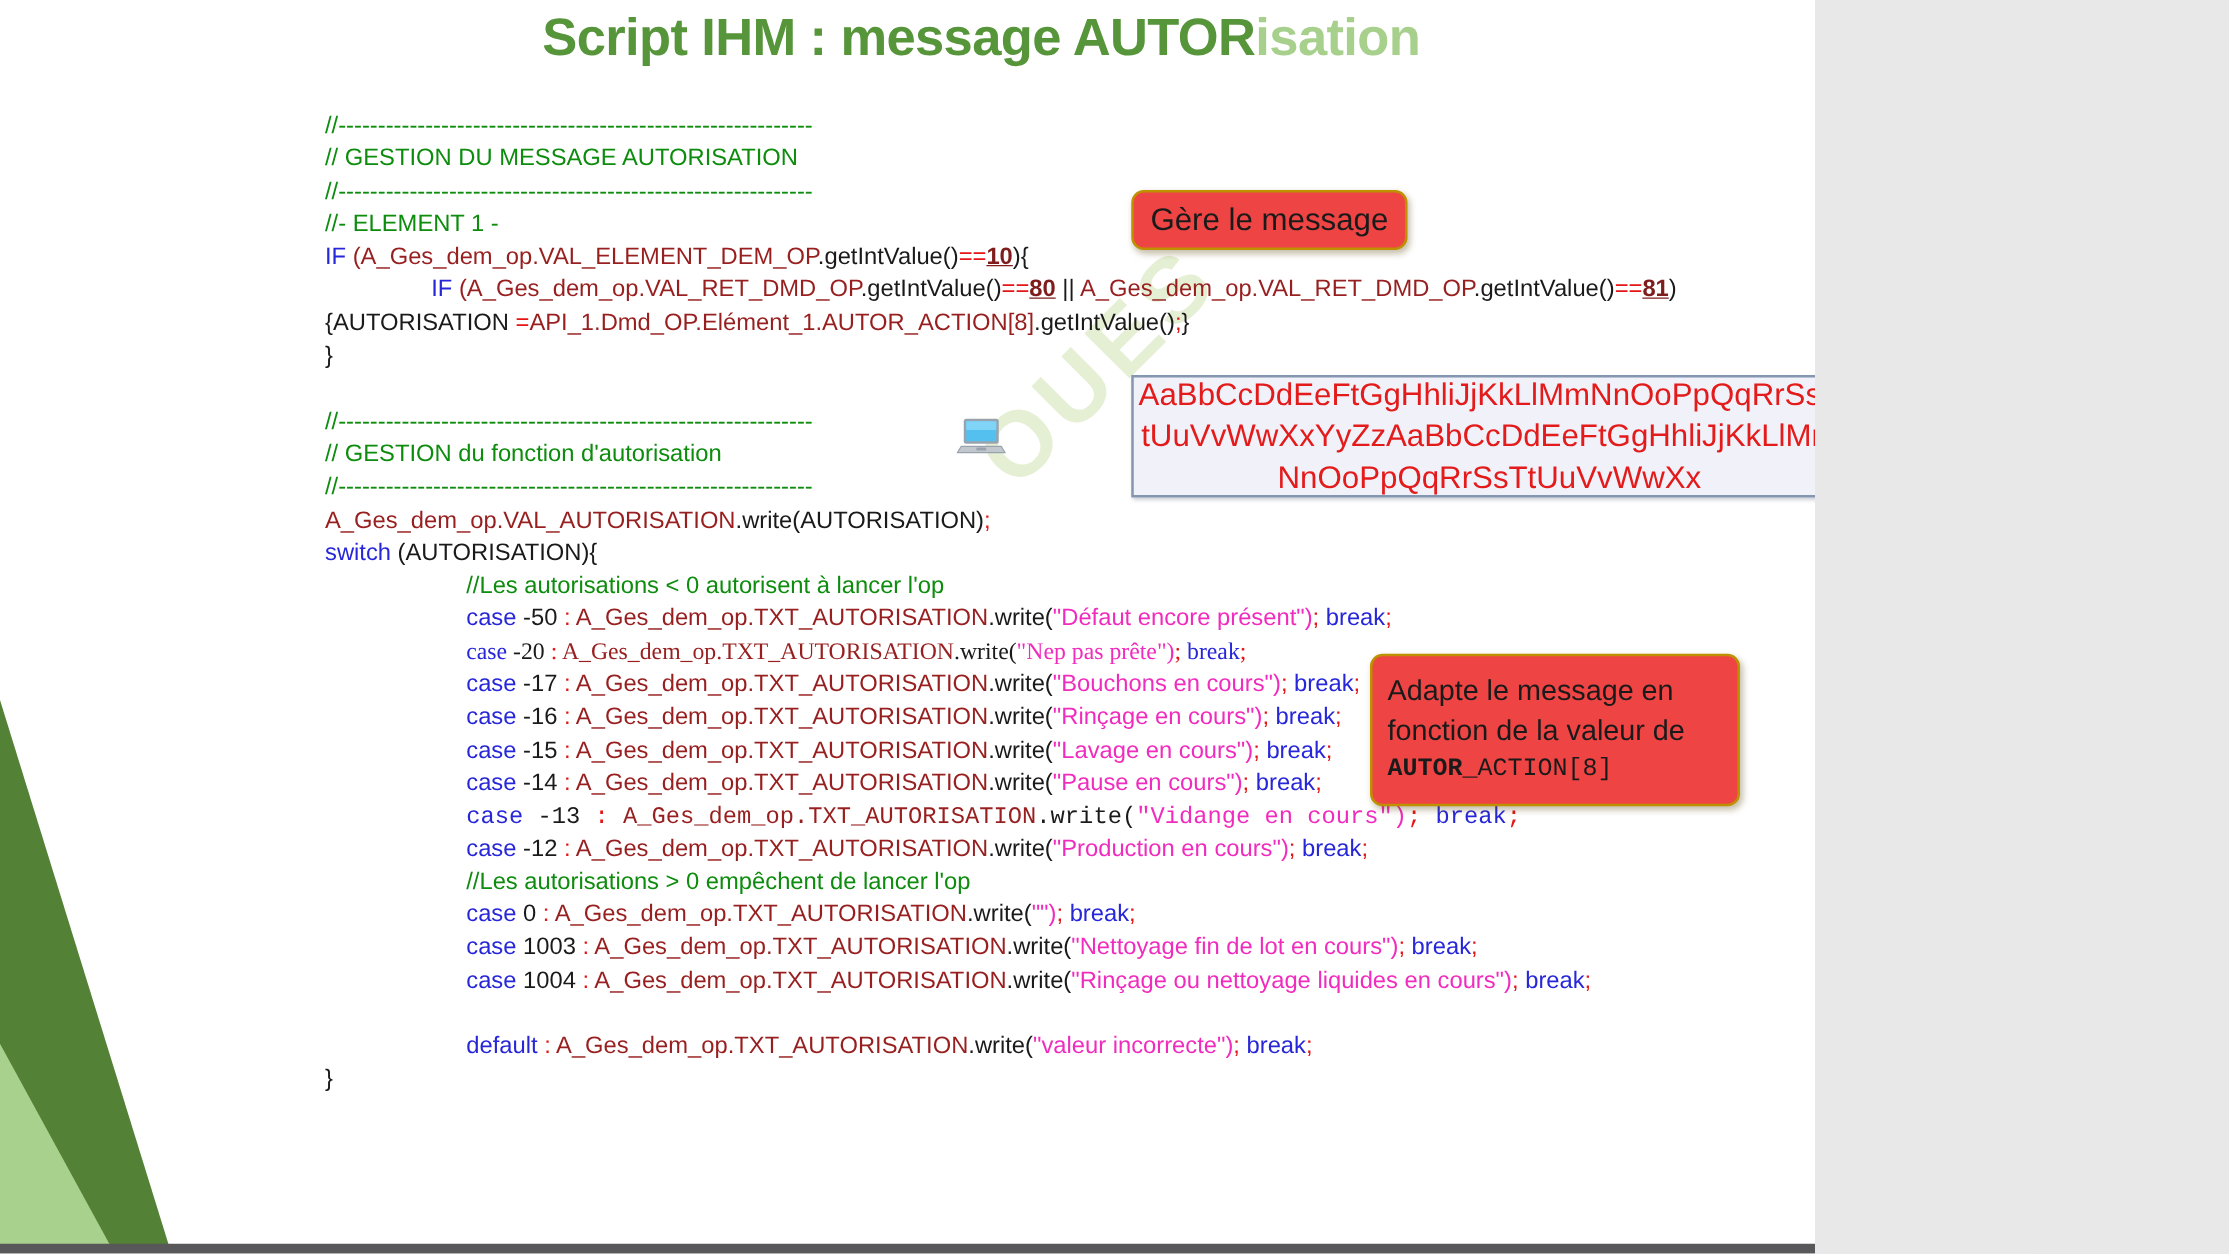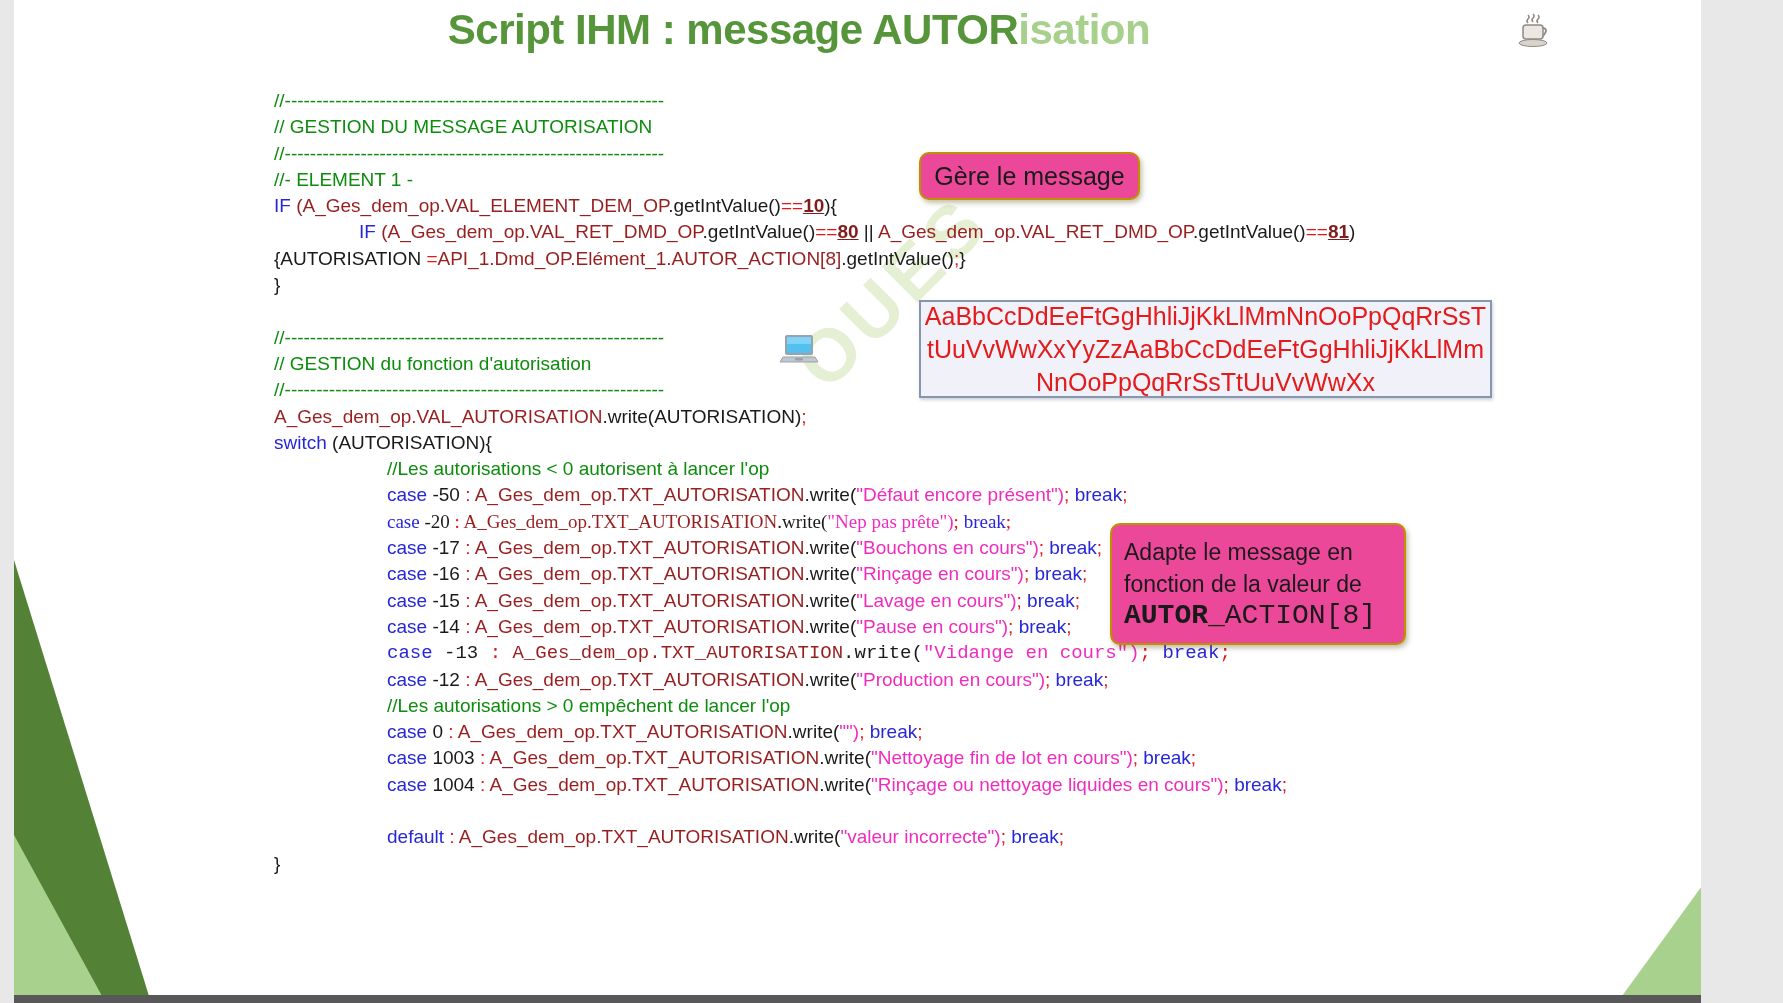--- a/index.html
+++ b/index.html
@@ -1,18 +1,18 @@
 <!DOCTYPE html>
 <html><head>
 <meta charset="utf-8">
 <style>
   html,body{margin:0;padding:0;background:#e8e8e8;}
   #slide{
-    position:relative;width:1687px;height:1003px;background:#ffffff;
-    overflow:hidden;font-family:"Liberation Sans",sans-serif;margin-left:14px;
+    position:relative;width:1452px;height:1003px;background:#ffffff;
+    overflow:hidden;font-family:"Liberation Sans",sans-serif;
   }
   
   #title{
     position:absolute;top:6px;left:0;width:1570px;text-align:center;
     font-size:42px;font-weight:bold;letter-spacing:-0.5px;
   }
   .title-dark{color:#56953a;}
   .title-light{color:#a8d08d;}
   
   #code-block{
@@ -22,29 +22,29 @@
   .code-line{white-space:pre;height:26.3px;}
   .c-cmt{color:#0d8c0d;}
   .c-kw{color:#2727d9;}
   .c-id{color:#981f1f;}
   .c-str{color:#f02cbe;}
   .c-op{color:#e51515;}
   .c-txt{color:#1a1a1a;}
   .c-num{color:#7f1d1d;font-weight:bold;text-decoration:underline;}
   
   .callout{
-    position:absolute;background:#ec4899;border:2.5px solid #bf9000;
+    position:absolute;background:#ef4444;border:2.5px solid #bf9000;
     border-radius:10px;box-shadow:2px 3px 5px rgba(90,70,10,0.35);
     color:#1a1a1a;display:flex;flex-direction:column;justify-content:center;
   }
   #callout-gere{left:905px;top:152px;width:217px;height:44px;
     font-size:25px;text-align:center;}
   #callout-adapte{left:1096px;top:523px;width:296px;height:122px;
     font-size:23px;line-height:32px;padding:4px 12px;box-sizing:border-box;}
-  #callout-adapte .mono-line{font-family:"Liberation Mono",monospace;font-size:28px;}
+  #callout-adapte .mono-line{font-family:"Liberation Mono",monospace;font-size:20px;}
   #callout-adapte .mono-bold{font-weight:bold;}
   
   #alphabet-box{
     position:absolute;left:905px;top:300px;width:573px;height:98px;
     background:#f1f1f9;border:2px solid #8496b0;box-shadow:1px 2px 3px rgba(60,70,100,0.25);
     color:#e31b1b;font-size:25px;line-height:33px;text-align:center;
     display:flex;flex-direction:column;justify-content:center;box-sizing:border-box;
   }
   
   #watermark{

